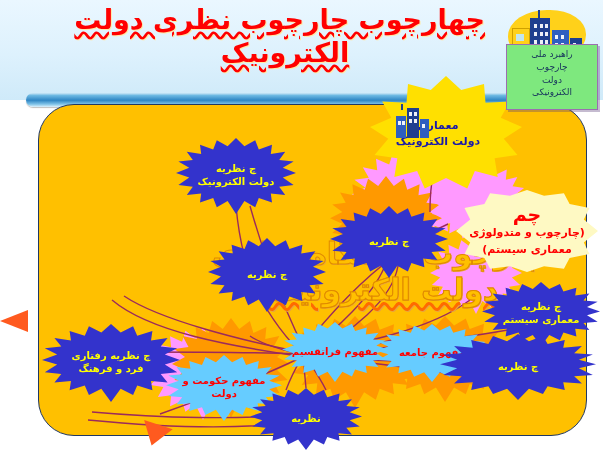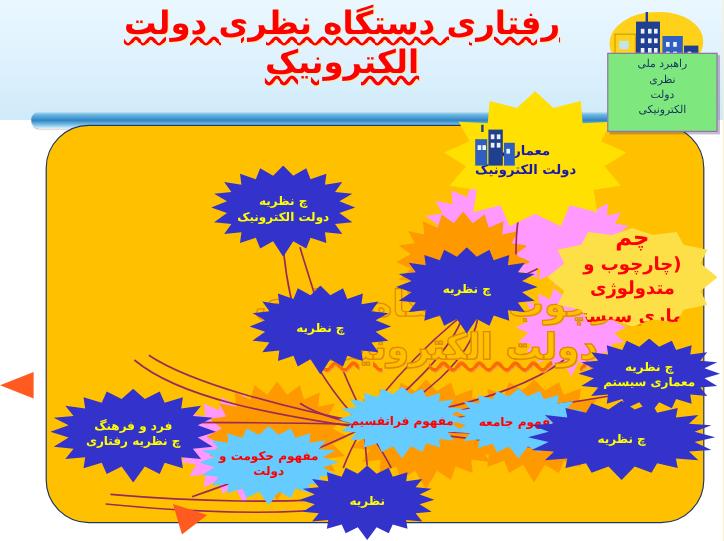--- a/index.html
+++ b/index.html
@@ -128,26 +128,26 @@
     font-size:11px;font-weight:bold;
     display:flex;align-items:center;justify-content:center;
     direction:rtl;text-align:center;line-height:1.5;
     filter:drop-shadow(0 0 0 #1f3864);
   }
   .yellowburst .inner{position:relative;z-index:2;padding-right:16px;}
 
   
   .chambox{
     position:absolute;left:456px;top:190px;width:142px;height:82px;
-    background:#fde047;
+    background:#fef9c3;
     display:flex;flex-direction:column;align-items:center;justify-content:center;
     direction:rtl;text-align:center;color:#ff0000;
   }
   .chambox .big{font-size:19px;font-weight:bold;line-height:1;}
-  .chambox .sm{font-size:15px;font-weight:bold;line-height:1.35;margin-top:2px;}
+  .chambox .sm{font-size:11px;font-weight:bold;line-height:1.35;margin-top:2px;}
 
   
   .ghost{
     position:absolute;direction:rtl;
     font-size:30px;font-weight:bold;
     color:#ffc000;
     -webkit-text-stroke:1px #e08a00;
     text-shadow:1px 1px 0 #e8a43c;
     white-space:nowrap;
     pointer-events:none;
@@ -235,22 +235,22 @@
 
 
   <div class="burst spiky blue-burst shadowed" style="left:208px;top:238px;width:118px;height:74px;">
     <div class="lab">
       <div>چ نظریه</div>
     </div>
   </div>
 
   <div class="burst spiky blue-burst shadowed" style="left:42px;top:324px;width:138px;height:78px;">
     <div class="lab">
+      <div>چ نظریه رفتاری</div>
       <div>فرد و فرهنگ</div>
-      <div>چ نظریه رفتاری</div>
     </div>
   </div>
 
   <div class="burst spiky cyan-burst" style="left:166px;top:355px;width:116px;height:66px;">
     <div class="lab">
       <div>مفهوم حکومت و</div>
       <div>دولت</div>
     </div>
   </div>
 
@@ -308,21 +308,21 @@
     <div class="win" style="left:13px;top:8px;"></div>
     <div class="win" style="left:18px;top:8px;"></div>
     <div class="win" style="left:13px;top:15px;"></div>
     <div class="win" style="left:18px;top:15px;"></div>
     <div class="win" style="left:2px;top:17px;"></div>
     <div class="win" style="left:6px;top:17px;"></div>
     <div class="win" style="left:26px;top:20px;"></div>
   </div>
 
   <div class="title">
-    <span>رفتاری دستگاه نظری دولت</span>
+    <span>چهارچوب چارچوب نظری دولت</span>
     <span class="l2">الکترونیک</span>
   </div>
 
   <div class="city" style="left:504px;top:8px;width:86px;height:60px;">
     <div class="blob" style="left:4px;top:2px;width:78px;height:52px;"></div>
     <div class="bldg" style="left:8px;top:20px;width:16px;height:26px;background:#ffd11a;border:1px solid #cfa000;"></div>
     <div class="bldg dark" style="left:26px;top:10px;width:20px;height:38px;"></div>
     <div class="bldg" style="left:48px;top:22px;width:17px;height:26px;"></div>
     <div class="bldg dark" style="left:66px;top:30px;width:12px;height:18px;"></div>
     <div class="bldg dark" style="left:34px;top:2px;width:2px;height:9px;"></div>
@@ -338,21 +338,21 @@
     <div class="win" style="left:51px;top:27px;"></div>
       <div class="win" style="left:57px;top:27px;"></div>
     <div class="win" style="left:51px;top:35px;"></div>
       <div class="win" style="left:57px;top:35px;"></div>
     <div class="win" style="left:69px;top:35px;"></div>
     <div class="win" style="left:12px;top:26px;background:#bde6ff;width:8px;height:7px;"></div>
   </div>
 
   <div class="greenbox">
     <div>راهبرد ملی</div>
-    <div>نظری</div>
+    <div>چارچوب</div>
     <div>دولت</div>
     <div>الکترونیکی</div>
   </div>
 
   <div class="arrowL" style="left:0px;top:310px;"></div>
   <div class="arrowDown" style="left:140px;top:424px;transform:rotate(18deg);"></div>
 
 </div>
 
 </body></html>

